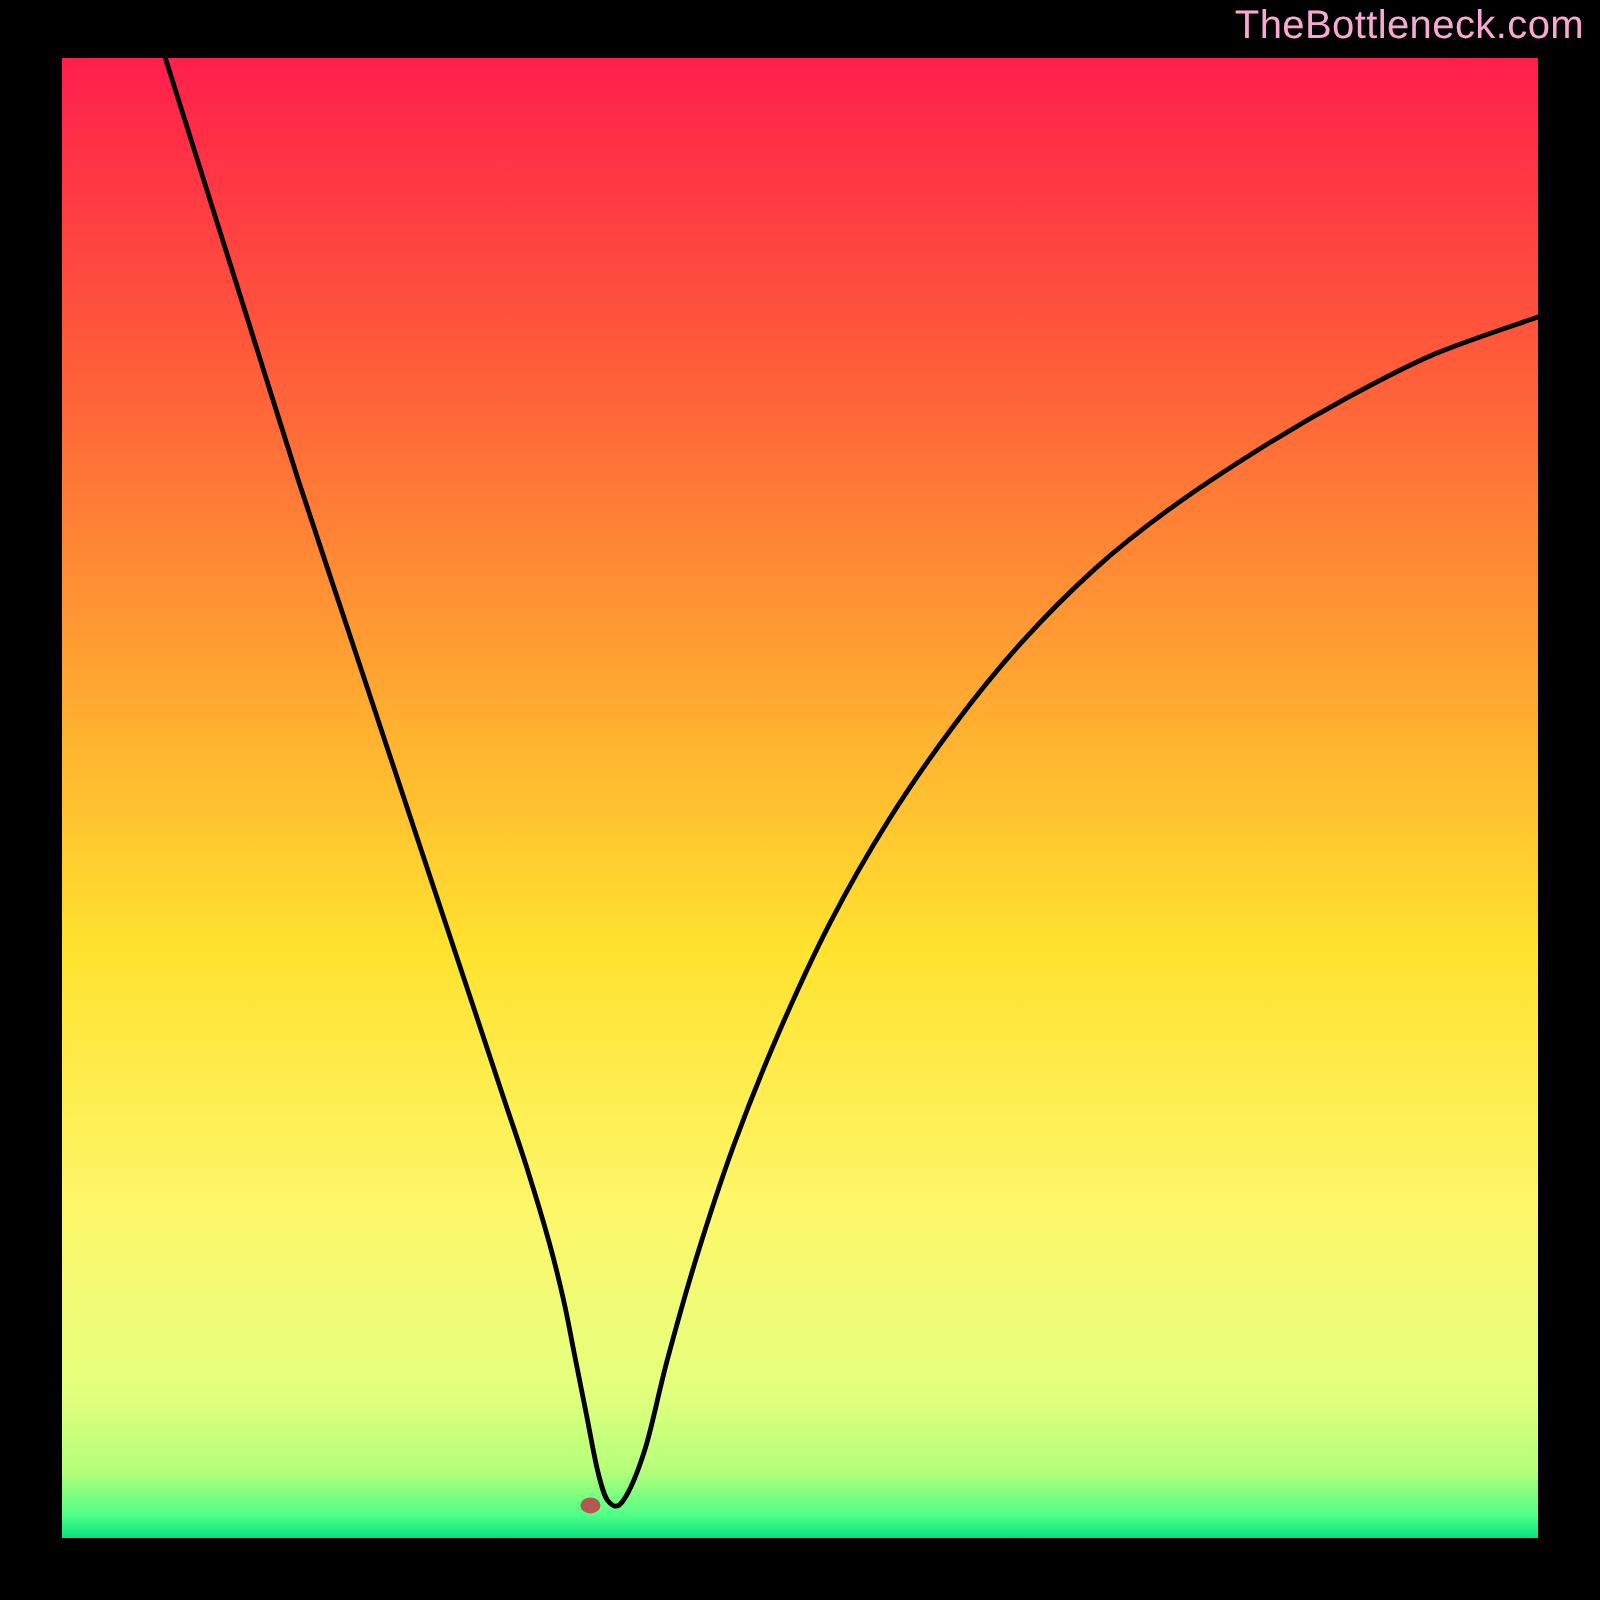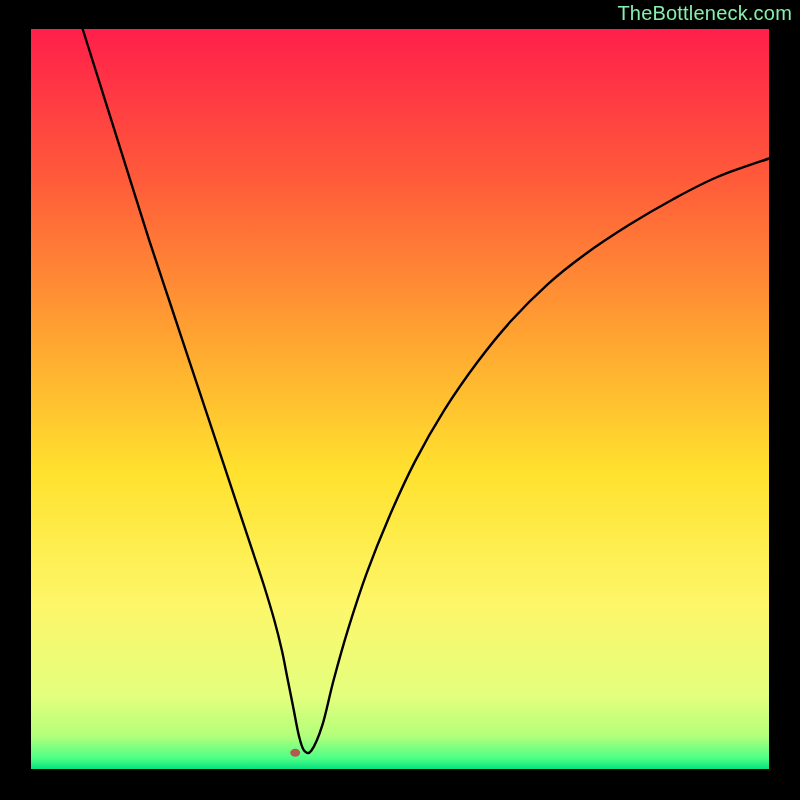--- a/index.html
+++ b/index.html
@@ -14,21 +14,21 @@
   .frame {
     position: relative;
     width: 800px;
     height: 800px;
     background: #000;
   }
   .watermark {
     position: absolute;
     top: 2px;
     right: 8px;
-    color: #86efac;
+    color: #f9a8d4;
     font-size: 20px;
     font-weight: 500;
     letter-spacing: 0.2px;
     user-select: none;
   }
   svg {
     position: absolute;
     left: 0;
     top: 0;
   }

